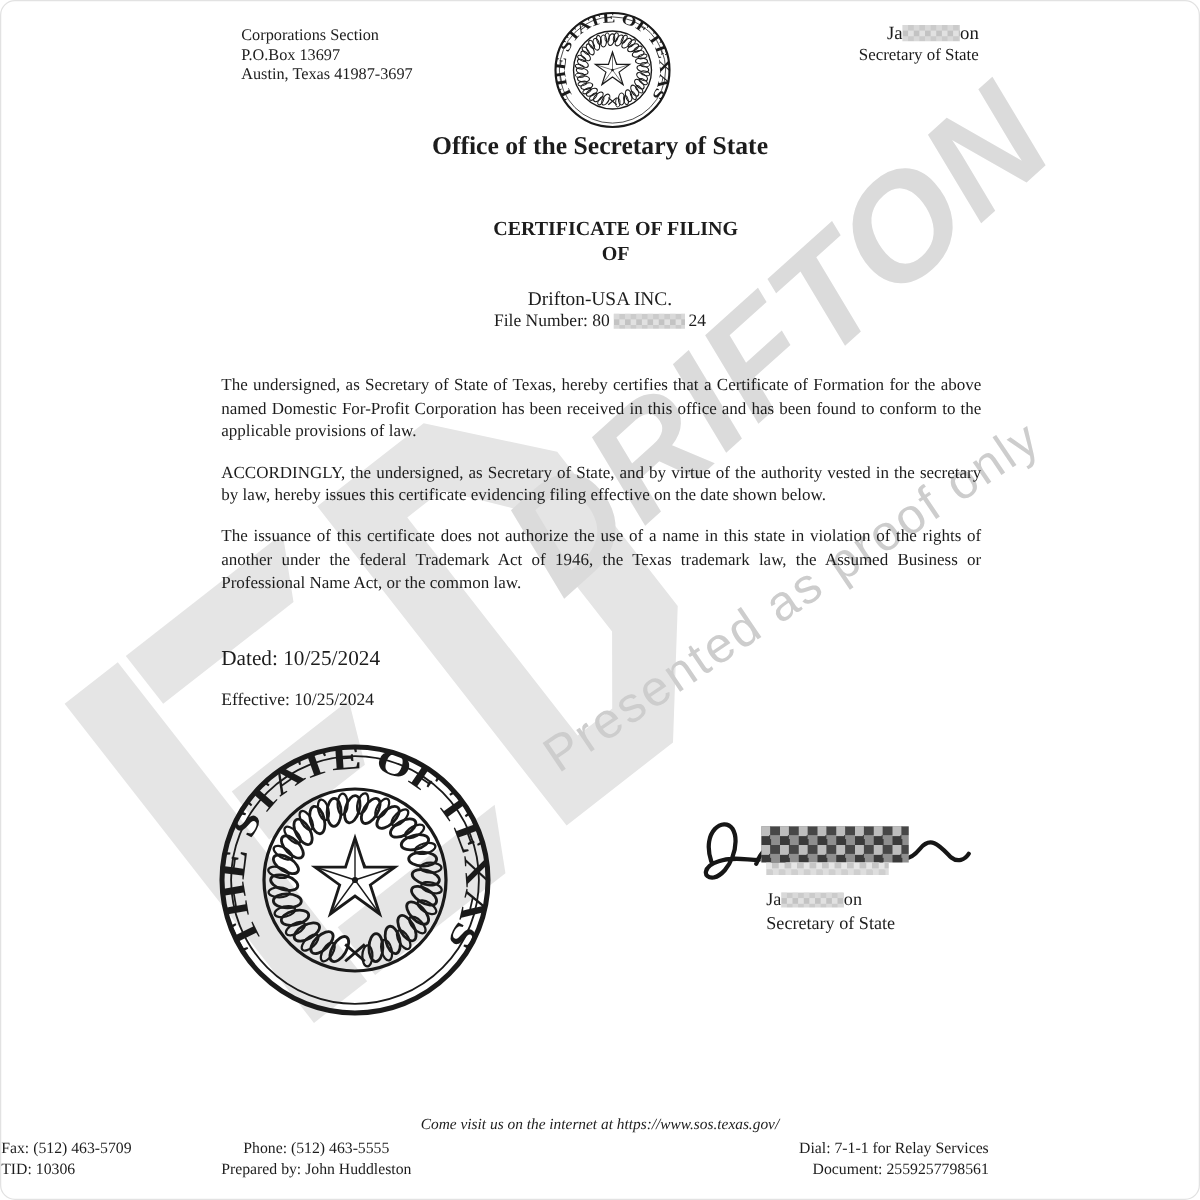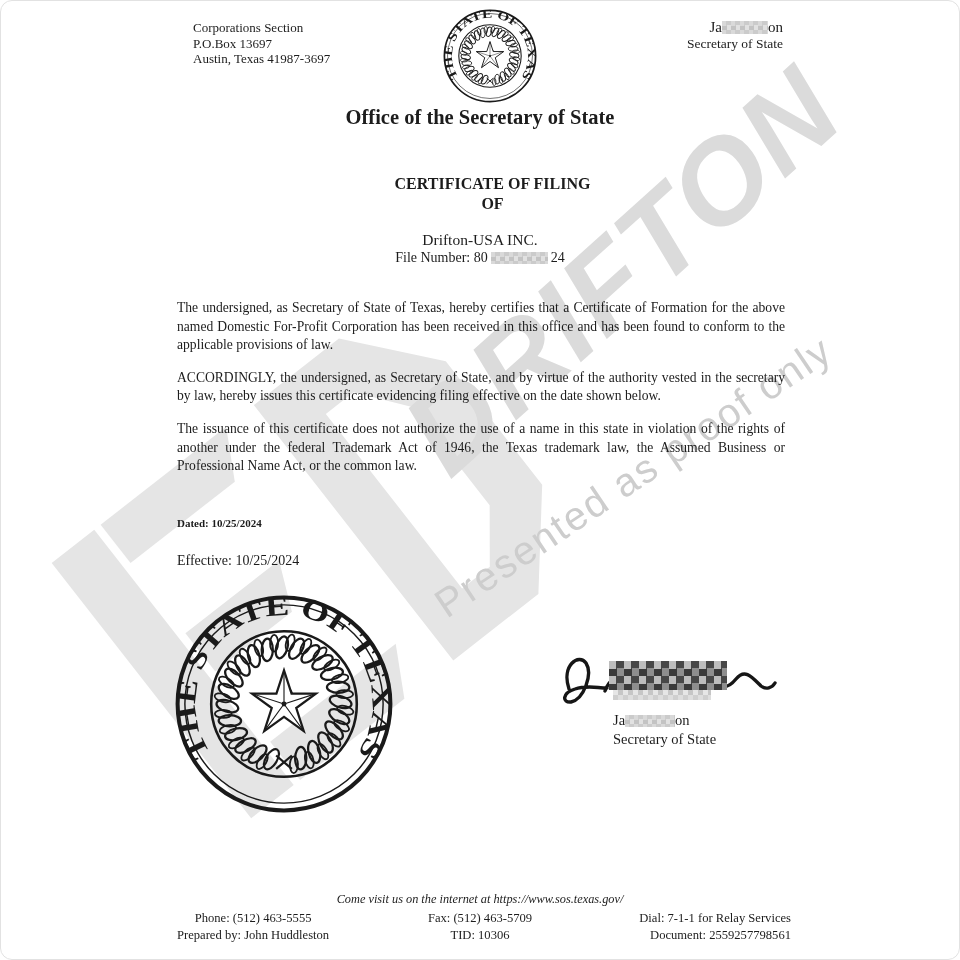--- a/index.html
+++ b/index.html
@@ -21,33 +21,33 @@
   .office-title{position:absolute;left:0;right:0;top:105px;text-align:center;
                 font-weight:bold;font-size:20.5px;}
   .cert-title{position:absolute;left:0;right:0;top:173px;text-align:center;
               font-weight:bold;font-size:16px;line-height:19.5px;padding-left:25px;}
   .entity{position:absolute;left:0;right:0;top:230px;text-align:center;}
   .entity-name{font-size:15.5px;line-height:18px;}
   .file-number{font-size:14px;line-height:18px;}
   .body-text{position:absolute;left:176px;width:608px;top:298px;
              font-size:13.6px;line-height:18.6px;text-align:justify;}
   .body-text p{margin:0 0 14px 0;}
-  .dated-line{position:absolute;left:176px;top:516px;font-size:11px;font-weight:bold;}
+  .dated-line{position:absolute;left:176px;top:516px;font-size:17px;}
   .effective-line{position:absolute;left:176px;top:552px;font-size:14px;}
   .seal-big{position:absolute;left:171px;top:591px;}
   .sig-block{position:absolute;left:552px;top:646px;width:230px;height:66px;}
   .sig-blur-main{position:absolute;left:56px;top:14px;width:118px;height:29px;}
   .sig-blur-strip{position:absolute;left:60px;top:43px;width:98px;height:10px;}
   .sig-name{position:absolute;left:612px;top:710px;font-size:14.5px;line-height:18px;}
   .sig-title{position:absolute;left:612px;top:729px;font-size:14.5px;line-height:18px;}
   .foot-visit{position:absolute;left:0;right:0;top:891px;text-align:center;
               font-style:italic;font-size:12.3px;}
   .foot-cols div{line-height:17px;font-size:12.6px;}
   .foot-left{position:absolute;left:176px;top:909px;text-align:center;}
-  .foot-center{position:absolute;left:0;right:0;top:909px;text-align:center;}
+  .foot-center{position:absolute;left:0;right:0;top:909px;}
   .foot-right{position:absolute;right:168px;top:909px;text-align:right;}
   
   .pxblur{display:inline-block;vertical-align:-2px;
     background:repeating-conic-gradient(#cbcbcb 0% 25%,#e1e1e1 25% 50%,#c3c3c3 50% 75%,#d9d9d9 75% 100%);
     background-size:9px 9px;}
   .pxblur-dark{display:inline-block;
     background:repeating-conic-gradient(#474747 0% 25%,#8e8e8e 25% 50%,#3a3a3a 50% 75%,#bdbdbd 75% 100%);
     background-size:15px 15px;}
   .pxblur-light{display:inline-block;
     background:repeating-conic-gradient(#c6c6c6 0% 25%,#dedede 25% 50%,#cfcfcf 50% 75%,#e6e6e6 75% 100%);

